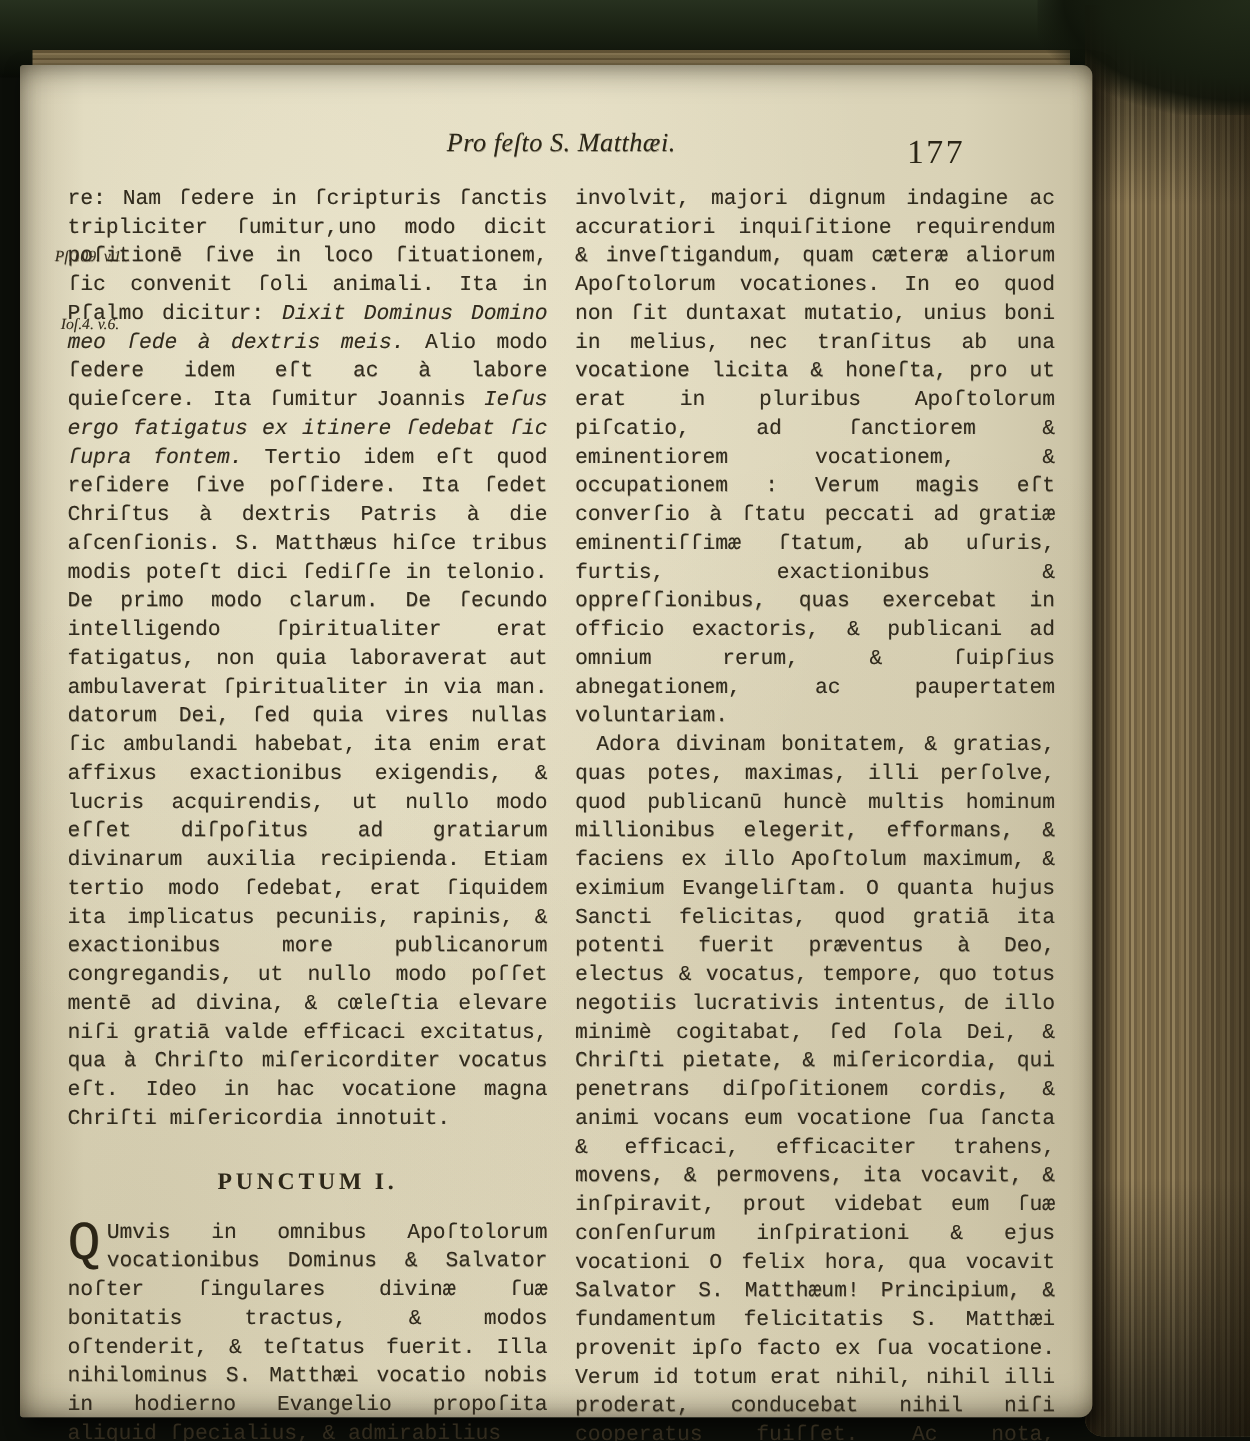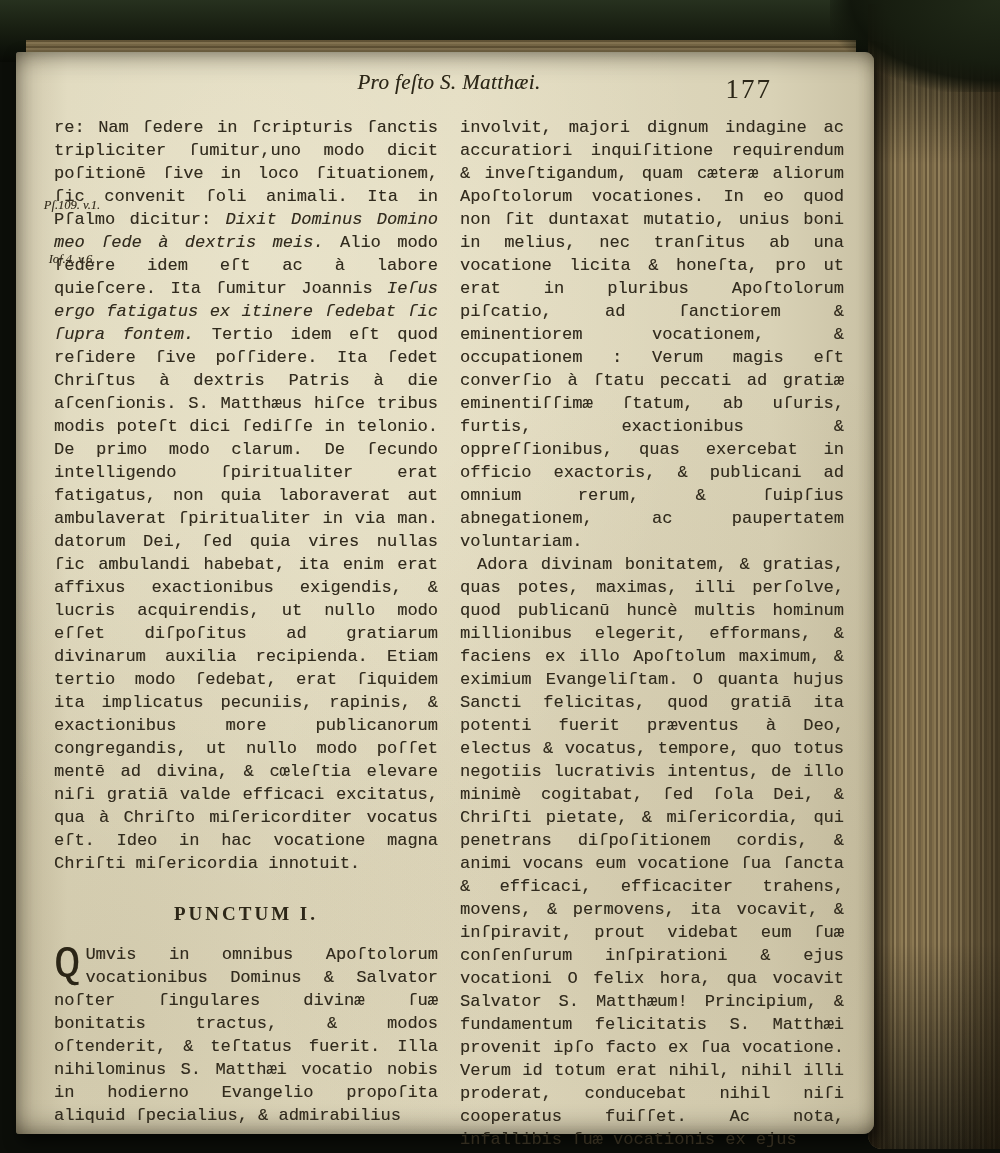--- a/index.html
+++ b/index.html
@@ -53,21 +53,21 @@
       linear-gradient(90deg,#c6bda0 0%, #ddd6ba 6%, #e2dbc0 52%, #d9d2b6 88%, #c9c1a4 100%);
     box-shadow:
       inset 0 16px 24px -14px rgba(25,20,8,0.55),
       inset 0 -18px 26px -15px rgba(25,20,8,0.5),
       inset 16px 0 26px -18px rgba(25,20,8,0.45),
       inset -10px 0 18px -12px rgba(60,48,20,0.35),
       5px 7px 16px rgba(0,0,0,0.65);
     border-radius:3px 9px 11px 3px;
   }
 
-  .page-header { position:relative; text-align:center; height:46px; }
+  .page-header { position:relative; text-align:center; height:46px;margin-top:32px; }
   .running-title {
     font-style:italic; font-size:21px; letter-spacing:0.4px; color:#2b2617;
     text-shadow:0.3px 0.3px 0.3px rgba(45,35,18,0.4);
   }
   .page-number {
     position:absolute; right:72px; top:4px;
     font-size:27px; letter-spacing:2px; color:#2b2617;
   }
 
   .margin-note {

